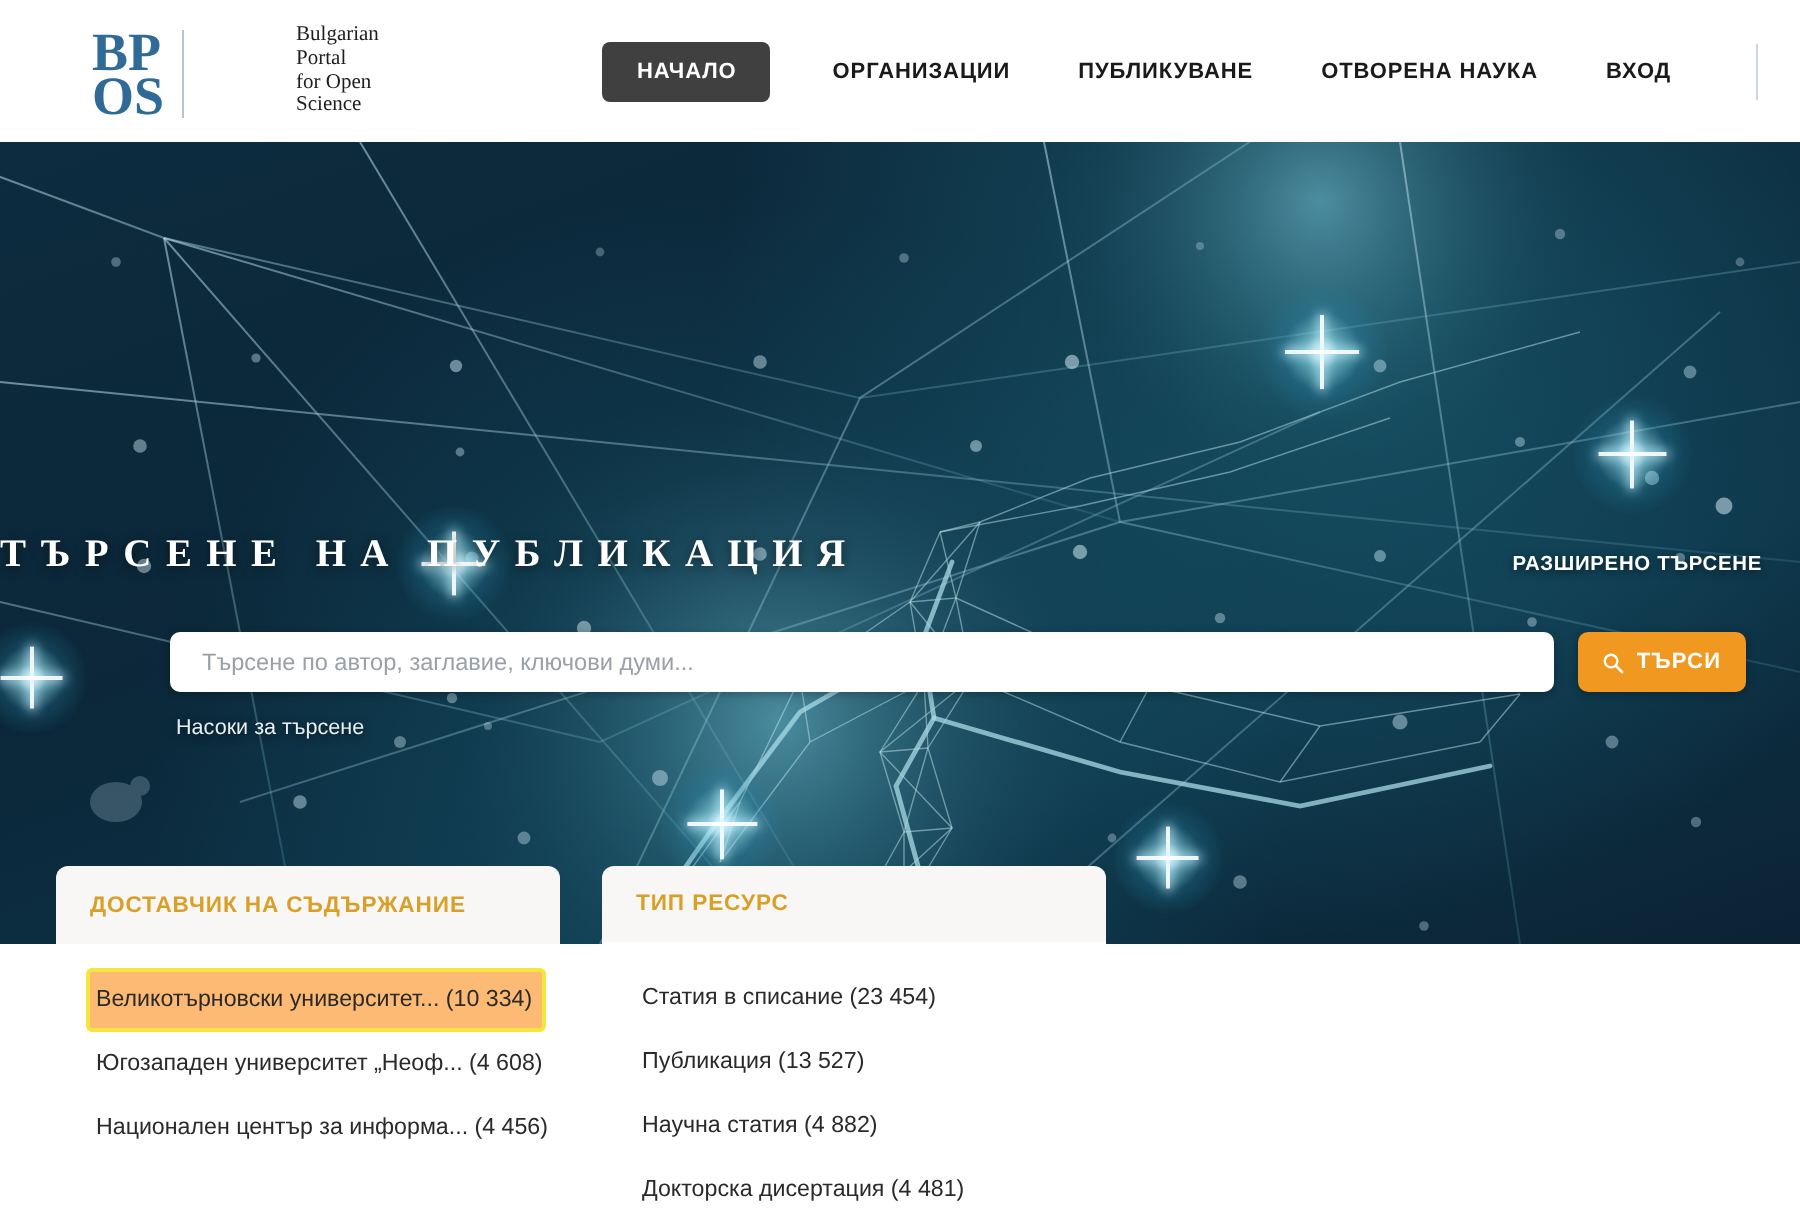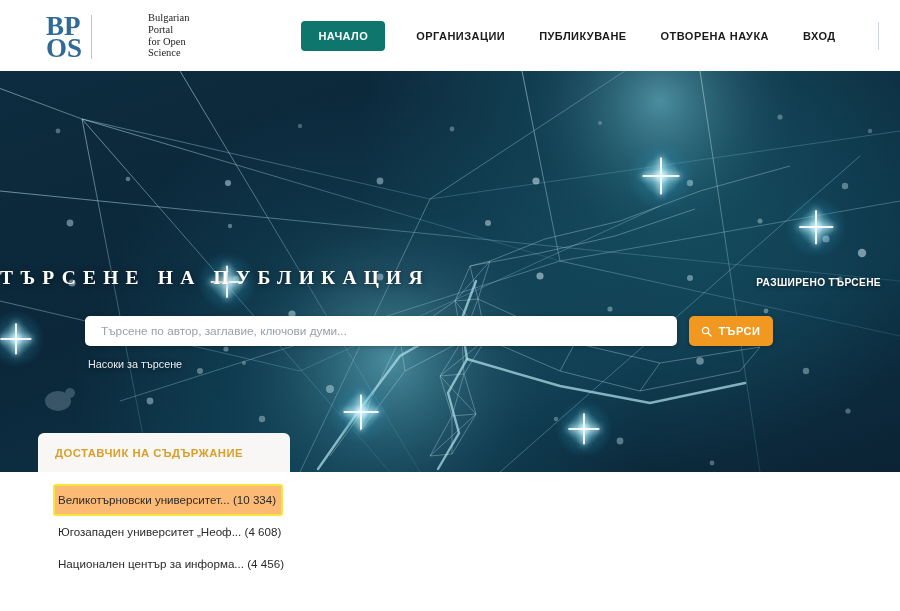--- a/index.html
+++ b/index.html
@@ -35,21 +35,21 @@
   }
   .logo-text span { display: block; white-space: nowrap; margin-left: 47px; }
 
   .nav { display: flex; align-items: center; margin-left: 112px; }
   .nav-item {
     font-size: 11px; font-weight: bold; color: #1a1a1a;
     letter-spacing: .45px; text-decoration: none; white-space: nowrap;
     margin-right: 34px; cursor: pointer;
   }
   .nav-item.active {
-    background: #0f766e; color: #ffffff; border-radius: 4px;
+    background: #404040; color: #ffffff; border-radius: 4px;
     padding: 9px 17px; margin-right: 31px;
   }
   .nav-sep { width: 1px; height: 28px; background: #cfd6dc; margin: 0 26px 0 8px; }
   .lang { display: flex; align-items: center; gap: 7px; cursor: pointer; }
   .lang-label { font-size: 12.5px; color: #6b8695; }
   .globe { width: 15px; height: 15px; display: block; }
 
   
   .hero {
     position: absolute; left: 0; top: 71px; width: 900px; height: 401px;
@@ -82,21 +82,21 @@
     font-family: Liberation Serif, serif;
   }
   .adv-search {
     position: absolute; right: 19px; top: 206px; z-index: 6;
     color: #ffffff; font-size: 10.2px; font-weight: bold;
     letter-spacing: .35px; cursor: pointer; white-space: nowrap;
     text-shadow: 0 1px 4px rgba(0,0,0,.55);
   }
   .search-row { position: absolute; left: 85px; top: 245px; z-index: 6; display: flex; align-items: center; }
   .search-input {
-    width: 592px; height: 30px; border: none; border-radius: 5px;
+    width: 692px; height: 30px; border: none; border-radius: 5px;
     background: #ffffff; padding: 0 16px; font-size: 11.8px;
     color: #333; outline: none; font-family: "Liberation Sans", sans-serif;
     box-shadow: 0 1px 4px rgba(0,0,0,.25);
   }
   .search-input::placeholder { color: #9aa0a6; }
   .search-btn {
     margin-left: 12px; width: 84px; height: 30px; border: none; border-radius: 5px;
     background: #f0981f; color: #ffffff; font-size: 11px; font-weight: bold;
     letter-spacing: .6px; cursor: pointer; display: flex; align-items: center;
     justify-content: center; gap: 6px; font-family: "Liberation Sans", sans-serif;
@@ -109,21 +109,21 @@
     text-shadow: 0 1px 4px rgba(0,0,0,.55);
   }
 
   
   .white-band {
     position: absolute; left: 0; top: 472px; width: 900px; height: 139px;
     background: #ffffff; z-index: 5;
   }
   .facets {
     position: absolute; left: 0; top: 433px; width: 900px; height: 178px;
-    z-index: 10; display: flex; gap: 21px; padding: 0 38px;
+    z-index: 10; display: flex; gap: 21px; padding: 0 28px;
   }
   .facet-card { width: 252px; display: flex; flex-direction: column; }
   .facet-head {
     height: 39px; background: #f8f7f5; border-radius: 6px 6px 0 0;
     display: flex; align-items: center; padding-left: 17px;
     color: #d9a029; font-size: 11.3px; font-weight: bold; letter-spacing: .45px;
     white-space: nowrap;
   }
   .facet-body {
     flex: 1; background: #ffffff; padding: 12px 8px 0 15px;
@@ -317,16 +317,25 @@
     <div class="facet-card">
       <div class="facet-head">ДОСТАВЧИК НА СЪДЪРЖАНИЕ</div>
       <div class="facet-body">
         <div class="facet-row"><span class="facet-item highlight">Великотърновски университет...  (10 334)</span></div>
         <div class="facet-row"><span class="facet-item">Югозападен университет „Неоф... (4 608)</span></div>
         <div class="facet-row"><span class="facet-item">Национален център за информа... (4 456)</span></div>
       </div>
     </div>
 
 
+    <div class="facet-card">
+      <div class="facet-head">ТИП РЕСУРС</div>
+      <div class="facet-body">
+        <div class="facet-row"><span class="facet-item">Статия в списание (23 454)</span></div>
+        <div class="facet-row"><span class="facet-item">Публикация (13 527)</span></div>
+        <div class="facet-row"><span class="facet-item">Научна статия (4 882)</span></div>
+        <div class="facet-row"><span class="facet-item">Докторска дисертация (4 481)</span></div>
+      </div>
+    </div>
 
   </div>
 
 </div>
 
 </body></html>

